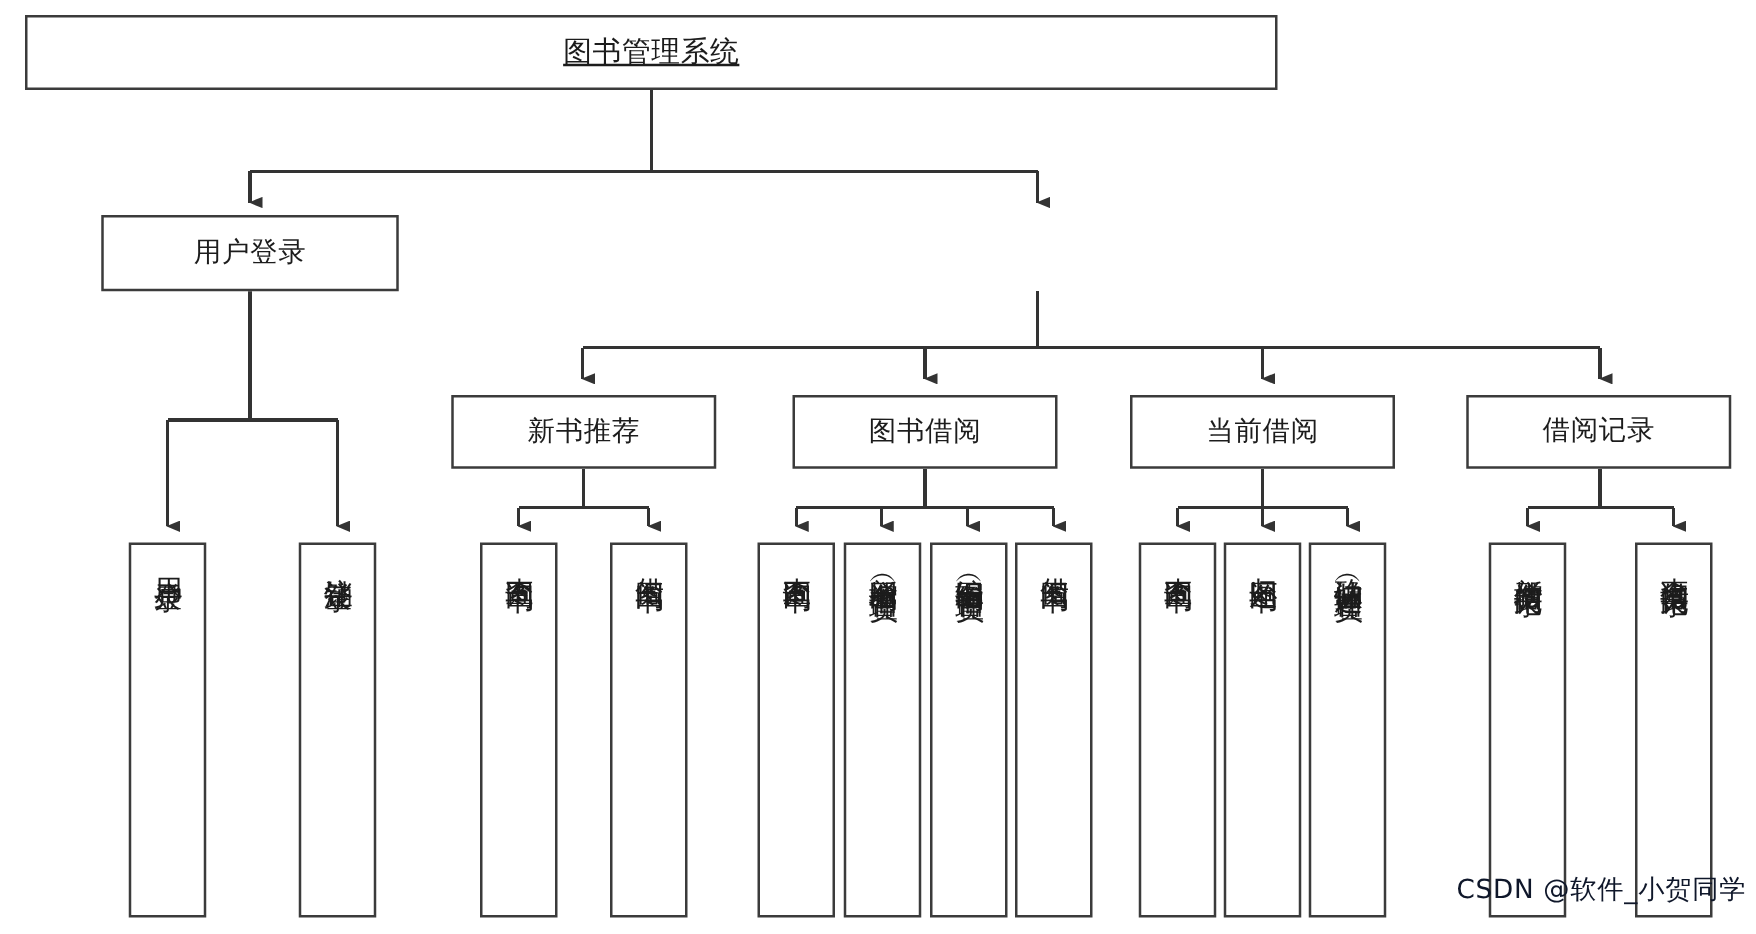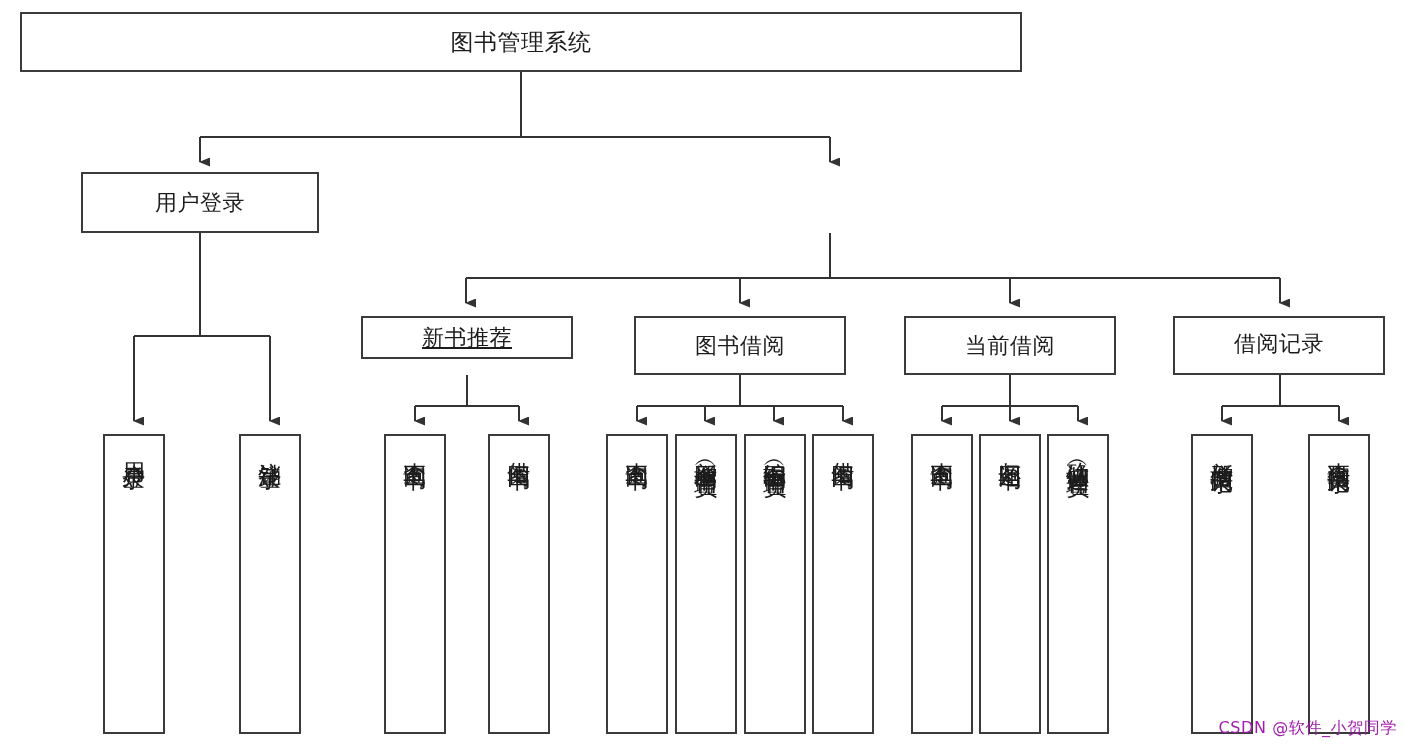--- a/index.html
+++ b/index.html
@@ -39,43 +39,43 @@
   }
   .node .label {
     display: block;
     text-align: center;
     line-height: 1.14;
     white-space: nowrap;
     letter-spacing: 0.5px;
   }
   
   .node.root { }
-  .node.root .label { font-size: 23px; }
+  .node.root .label { font-size: 23px; text-decoration: underline; }
   
   .node.branch .label { font-size: 22px; }
   
   .node.leaf {
     align-items: flex-start;
     padding-top: 8px;
   }
   .node.leaf .label {
     writing-mode: vertical-rl;
     text-orientation: upright;
     font-size: 23px;
     line-height: 1.06;
     letter-spacing: 2px;
     white-space: pre-line;
     text-align: start;
   }
   .watermark {
     position: absolute;
     right: 8px;
-    bottom: 8px;
-    font-size: 16px;
-    color: #a21caf;
+    bottom: 22px;
+    font-size: 21px;
+    color: #0f172a;
     letter-spacing: 0.6px;
     z-index: 5;
     white-space: nowrap;
   }
 </style>
 </head>
 <body>
 
 <div id="canvas">
 
@@ -131,21 +131,21 @@
 
   <div class="node root" style="left:20px; top:12px; width:1002px; height:60px;">
     <span class="label">图书管理系统</span>
   </div>
 
   <div class="node branch" style="left:81px; top:172px; width:238px; height:61px;">
     <span class="label">用户登录</span>
   </div>
 
 
-  <div class="node branch" style="left:361px; top:316px; width:212px; height:43px;text-decoration:underline;">
+  <div class="node branch" style="left:361px; top:316px; width:212px; height:59px;">
     <span class="label">新书推荐</span>
   </div>
 
   <div class="node branch" style="left:634px; top:316px; width:212px; height:59px;">
     <span class="label">图书借阅</span>
   </div>
 
   <div class="node branch" style="left:904px; top:316px; width:212px; height:59px;">
     <span class="label">当前借阅</span>
   </div>

